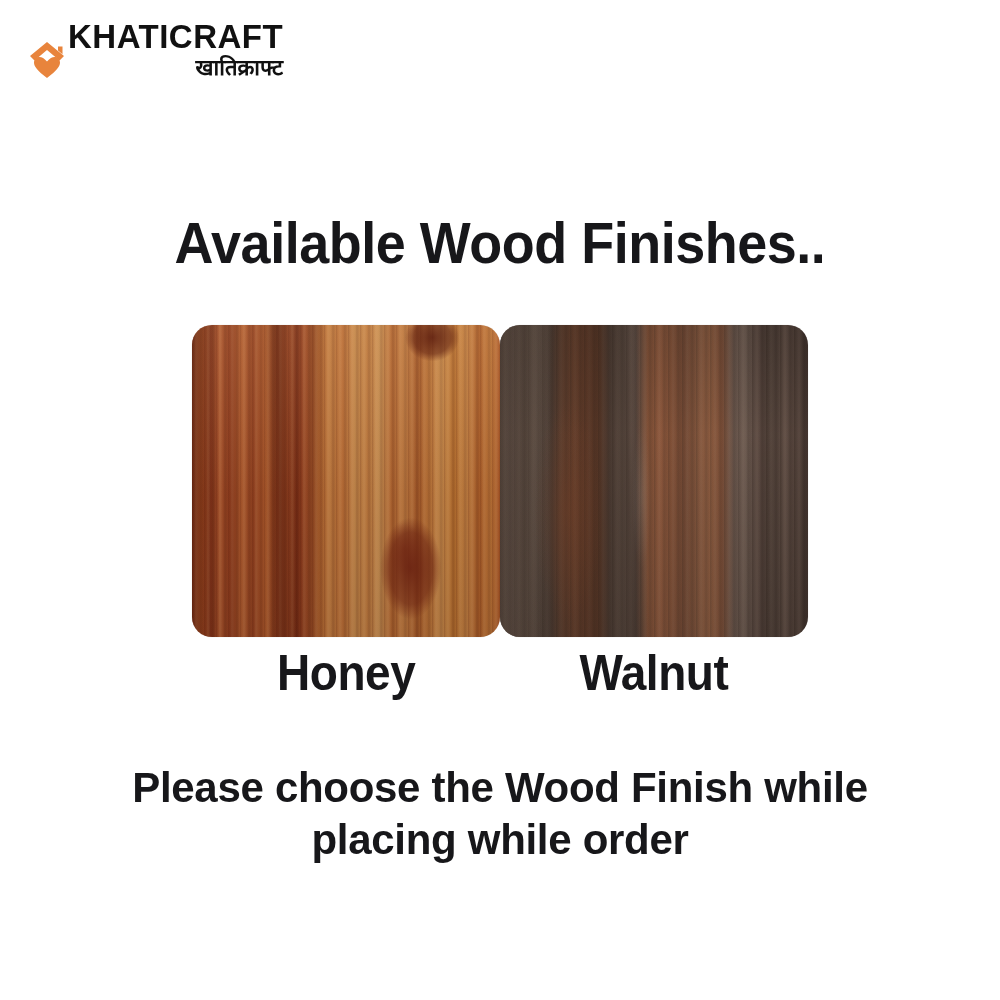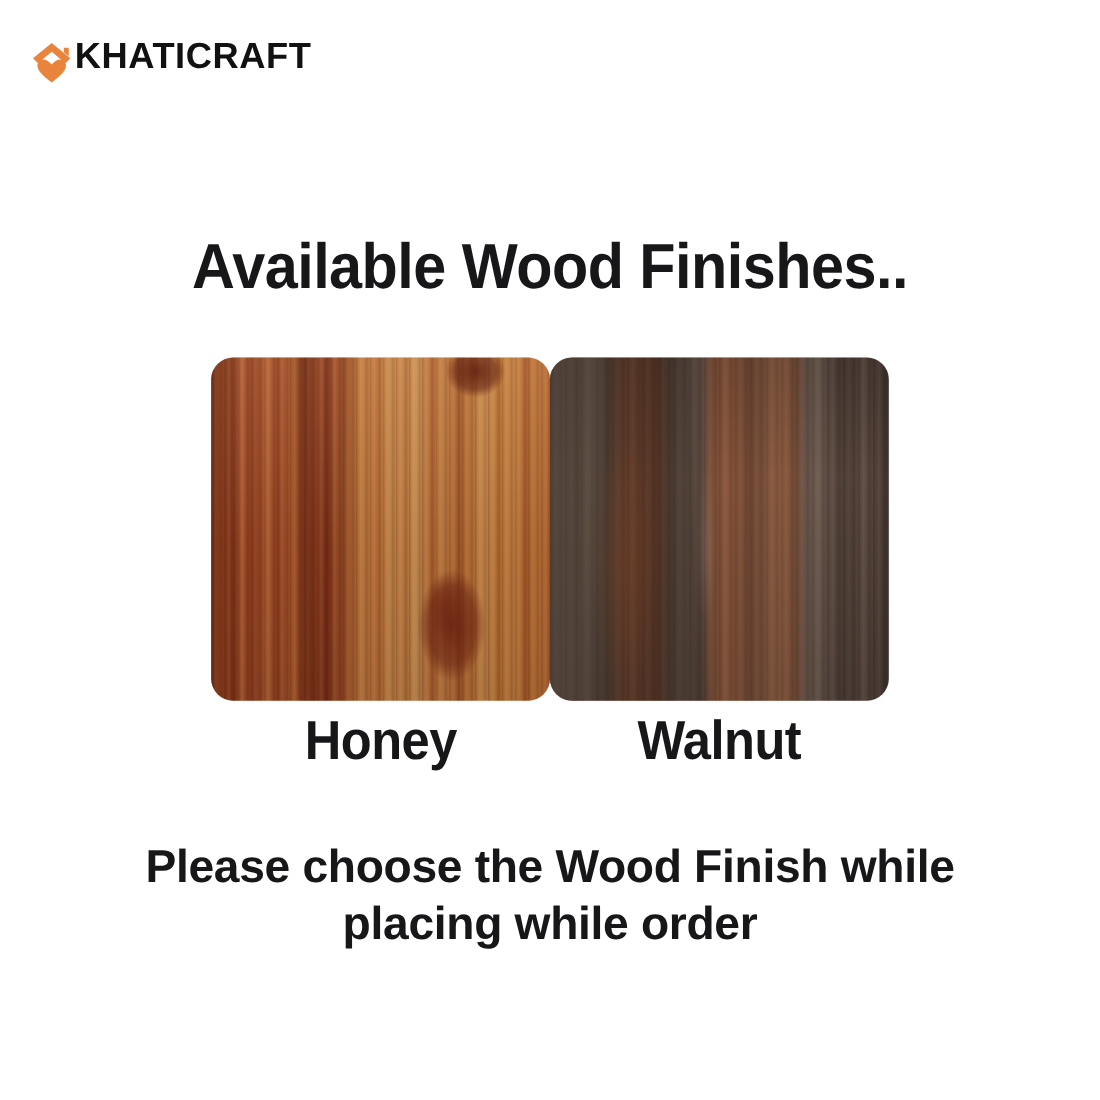--- a/index.html
+++ b/index.html
@@ -15,22 +15,21 @@
     overflow: hidden;
     position: relative;
   }
 
   
   .brand {
     position: absolute;
     left: 28px;
     top: 20px;
     display: flex;
-    align-items: flex-start;
-    margin-top: 14px;
+    align-items: flex-end;
   }
   .brand-mark {
     width: 38px;
     height: 42px;
     margin-top: 2px;
     flex: 0 0 auto;
   }
   .brand-text {
     display: flex;
     flex-direction: column;
@@ -211,20 +210,21 @@
       <path d="M19 3 L36 17 L31.5 21.5 L19 11 L6.5 21.5 L2 17 Z" fill="#E8843C"></path>
       <path d="M30 11.5 L30 7.5 L34.5 7.5 L34.5 15.2 Z" fill="#E8843C"></path>
 
       <path d="M19 39 C9 31.5 6 27.5 6 23.6 C6 20.4 8.5 18 11.5 18
                C13.9 18 16.2 19.4 19 22.6 C21.8 19.4 24.1 18 26.5 18
                C29.5 18 32 20.4 32 23.6 C32 27.5 29 31.5 19 39 Z" fill="#E8843C"></path>
     </svg>
   </span>
   <span class="brand-text">
     <span class="brand-name">KHATICRAFT</span>
+    <span class="brand-sub">खातिक्राफ्ट</span>
   </span>
 </div>
 
 <div class="headline">Available Wood Finishes..</div>
 
 <div class="swatch-row">
 
   <div class="swatch-col">
     <div class="swatch swatch-honey">
       <span class="grain"></span>

